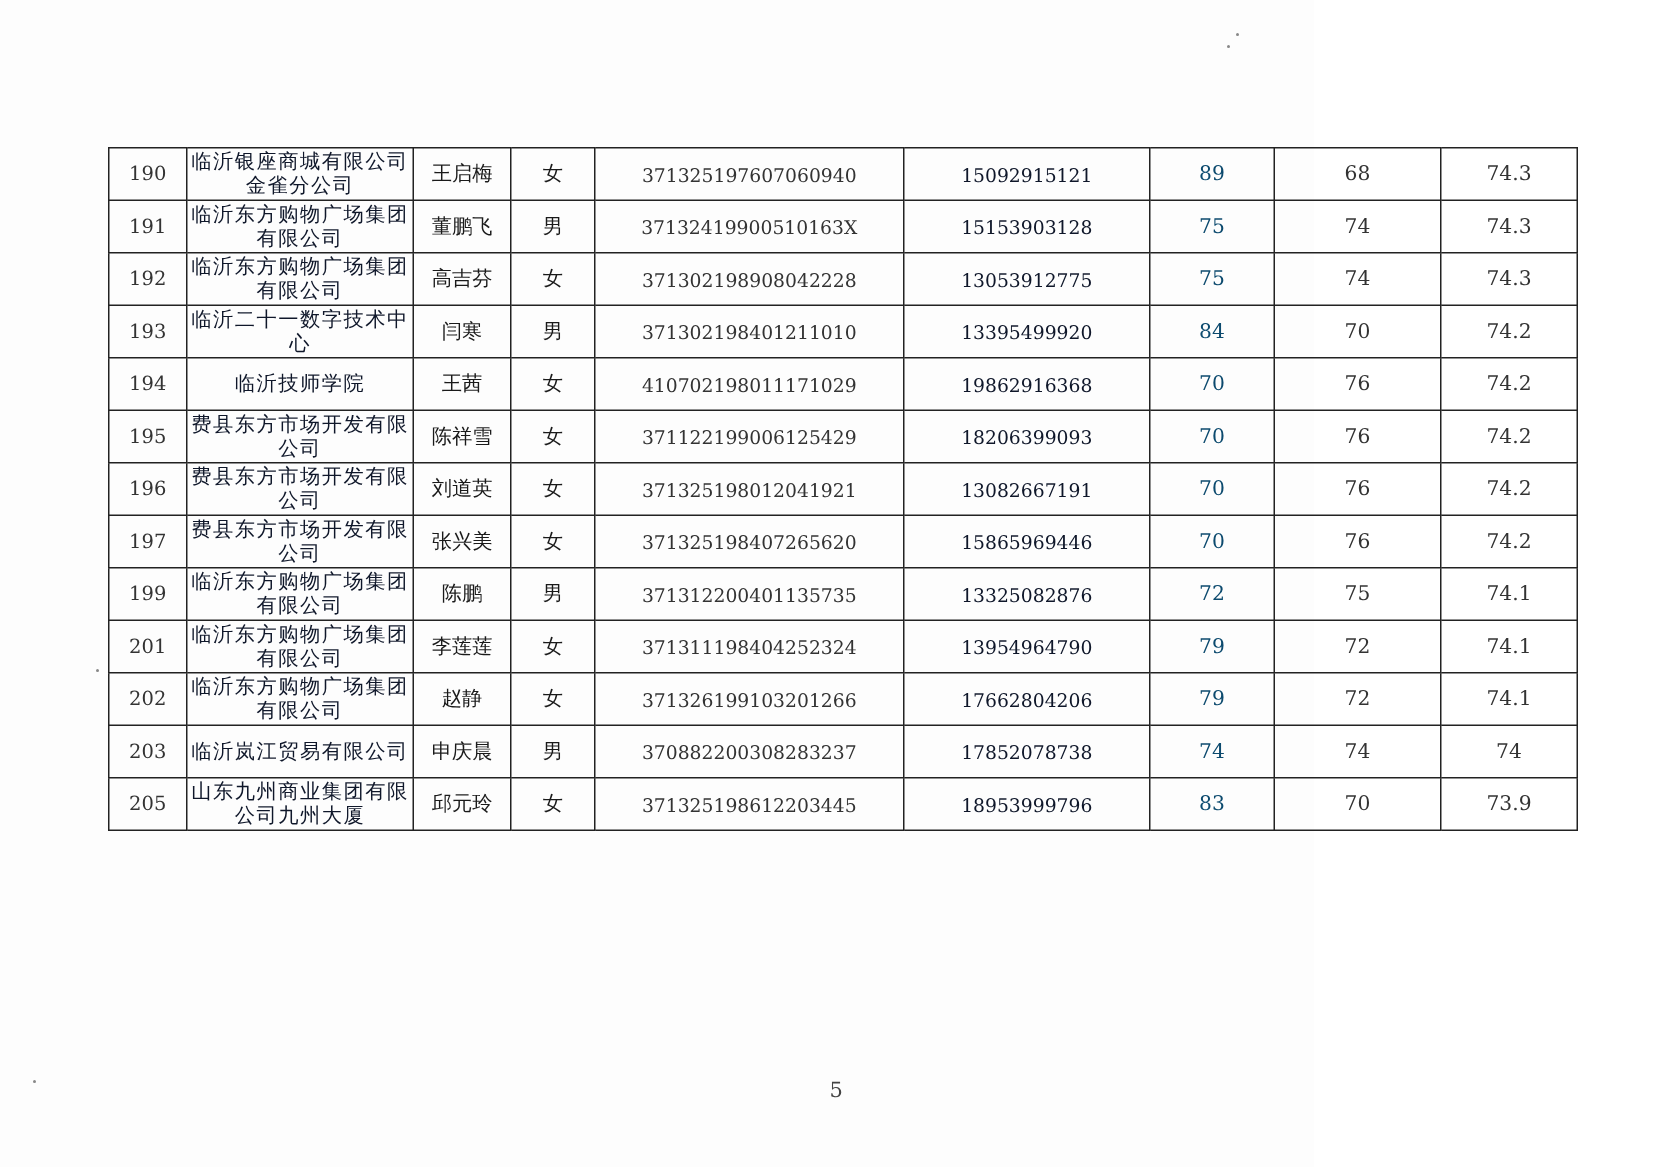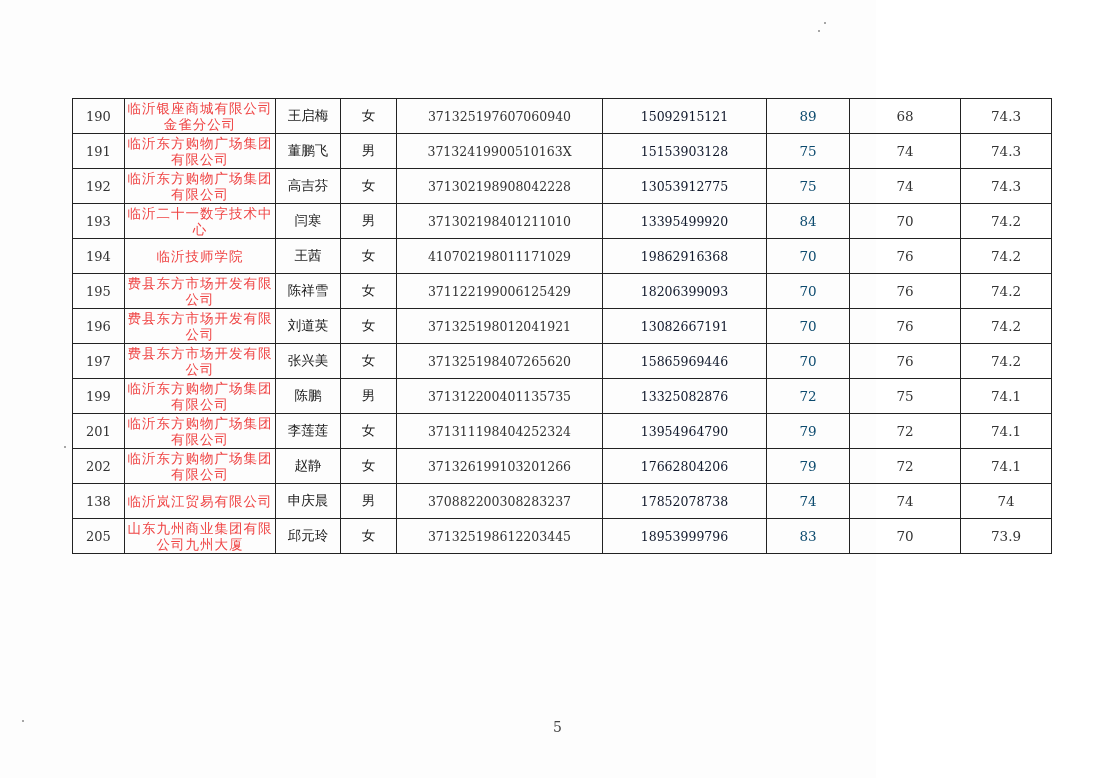--- a/index.html
+++ b/index.html
@@ -4,21 +4,21 @@
   <style>
     html, body { margin: 0; padding: 0; background: #ffffff; }
     body { width: 1106px; height: 778px; position: relative; overflow: hidden;
            font-family: "DejaVu Serif", "Liberation Serif", serif; color: #1a1a1a; }
     .page { position: absolute; left: 0; top: 0; width: 876px; height: 778px; background: #fdfdfd; }
     table.roster { position: absolute; left: 72px; top: 98px; border-collapse: collapse;
                    table-layout: fixed; width: 970px; }
     table.roster td { border: 1.5px solid #222; text-align: center; vertical-align: middle;
                       padding: 0; height: 34px; overflow: hidden; }
     td.c-no { width: 51px; font-size: 13px; color: #333; }
-    td.c-org { width: 150px; font-size: 13.5px; line-height: 16px; color: #ef4444;
+    td.c-org { width: 150px; font-size: 13.5px; line-height: 16px; color: #0f172a;
                font-family: "DejaVu Sans", "Liberation Sans", sans-serif; letter-spacing: 1px; }
     td.c-name { width: 64px; font-size: 13.5px; font-family: "DejaVu Sans", "Liberation Sans", sans-serif; }
     td.c-sex { width: 55px; font-size: 13.5px; font-family: "DejaVu Sans", "Liberation Sans", sans-serif; }
     td.c-id { width: 205px; font-size: 12.5px; color: #333; }
     td.c-phone { width: 163px; font-size: 12.5px; color: #0f172a; }
     td.c-s1 { width: 82px; font-size: 13.5px; color: #0c4a6e; }
     td.c-s2 { width: 110px; font-size: 13.5px; color: #333; }
     td.c-total { width: 90px; font-size: 13.5px; color: #333; margin-top: 35px; }
     .page-number { position: absolute; left: 553px; top: 719px; font-size: 14px; color: #444; }
     .speck { position: absolute; width: 2px; height: 2px; background: #888; border-radius: 1px; }
@@ -144,21 +144,21 @@
           <td class="c-org">临沂东方购物广场集团有限公司</td>
           <td class="c-name">赵静</td>
           <td class="c-sex">女</td>
           <td class="c-id">371326199103201266</td>
           <td class="c-phone">17662804206</td>
           <td class="c-s1">79</td>
           <td class="c-s2">72</td>
           <td class="c-total">74.1</td>
         </tr>
         <tr>
-          <td class="c-no">138</td>
+          <td class="c-no">203</td>
           <td class="c-org">临沂岚江贸易有限公司</td>
           <td class="c-name">申庆晨</td>
           <td class="c-sex">男</td>
           <td class="c-id">370882200308283237</td>
           <td class="c-phone">17852078738</td>
           <td class="c-s1">74</td>
           <td class="c-s2">74</td>
           <td class="c-total">74</td>
         </tr>
         <tr>

